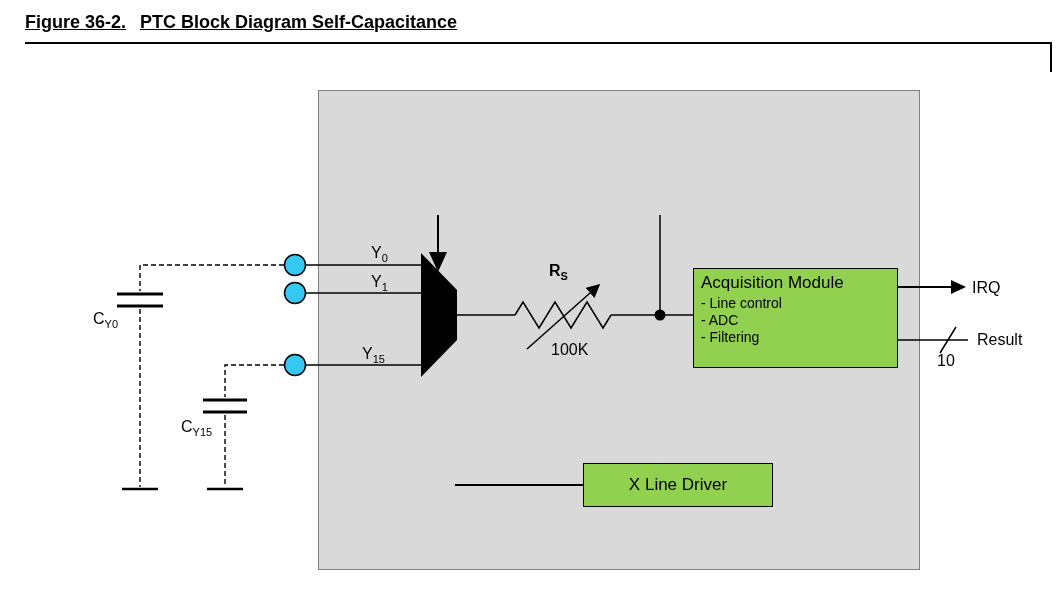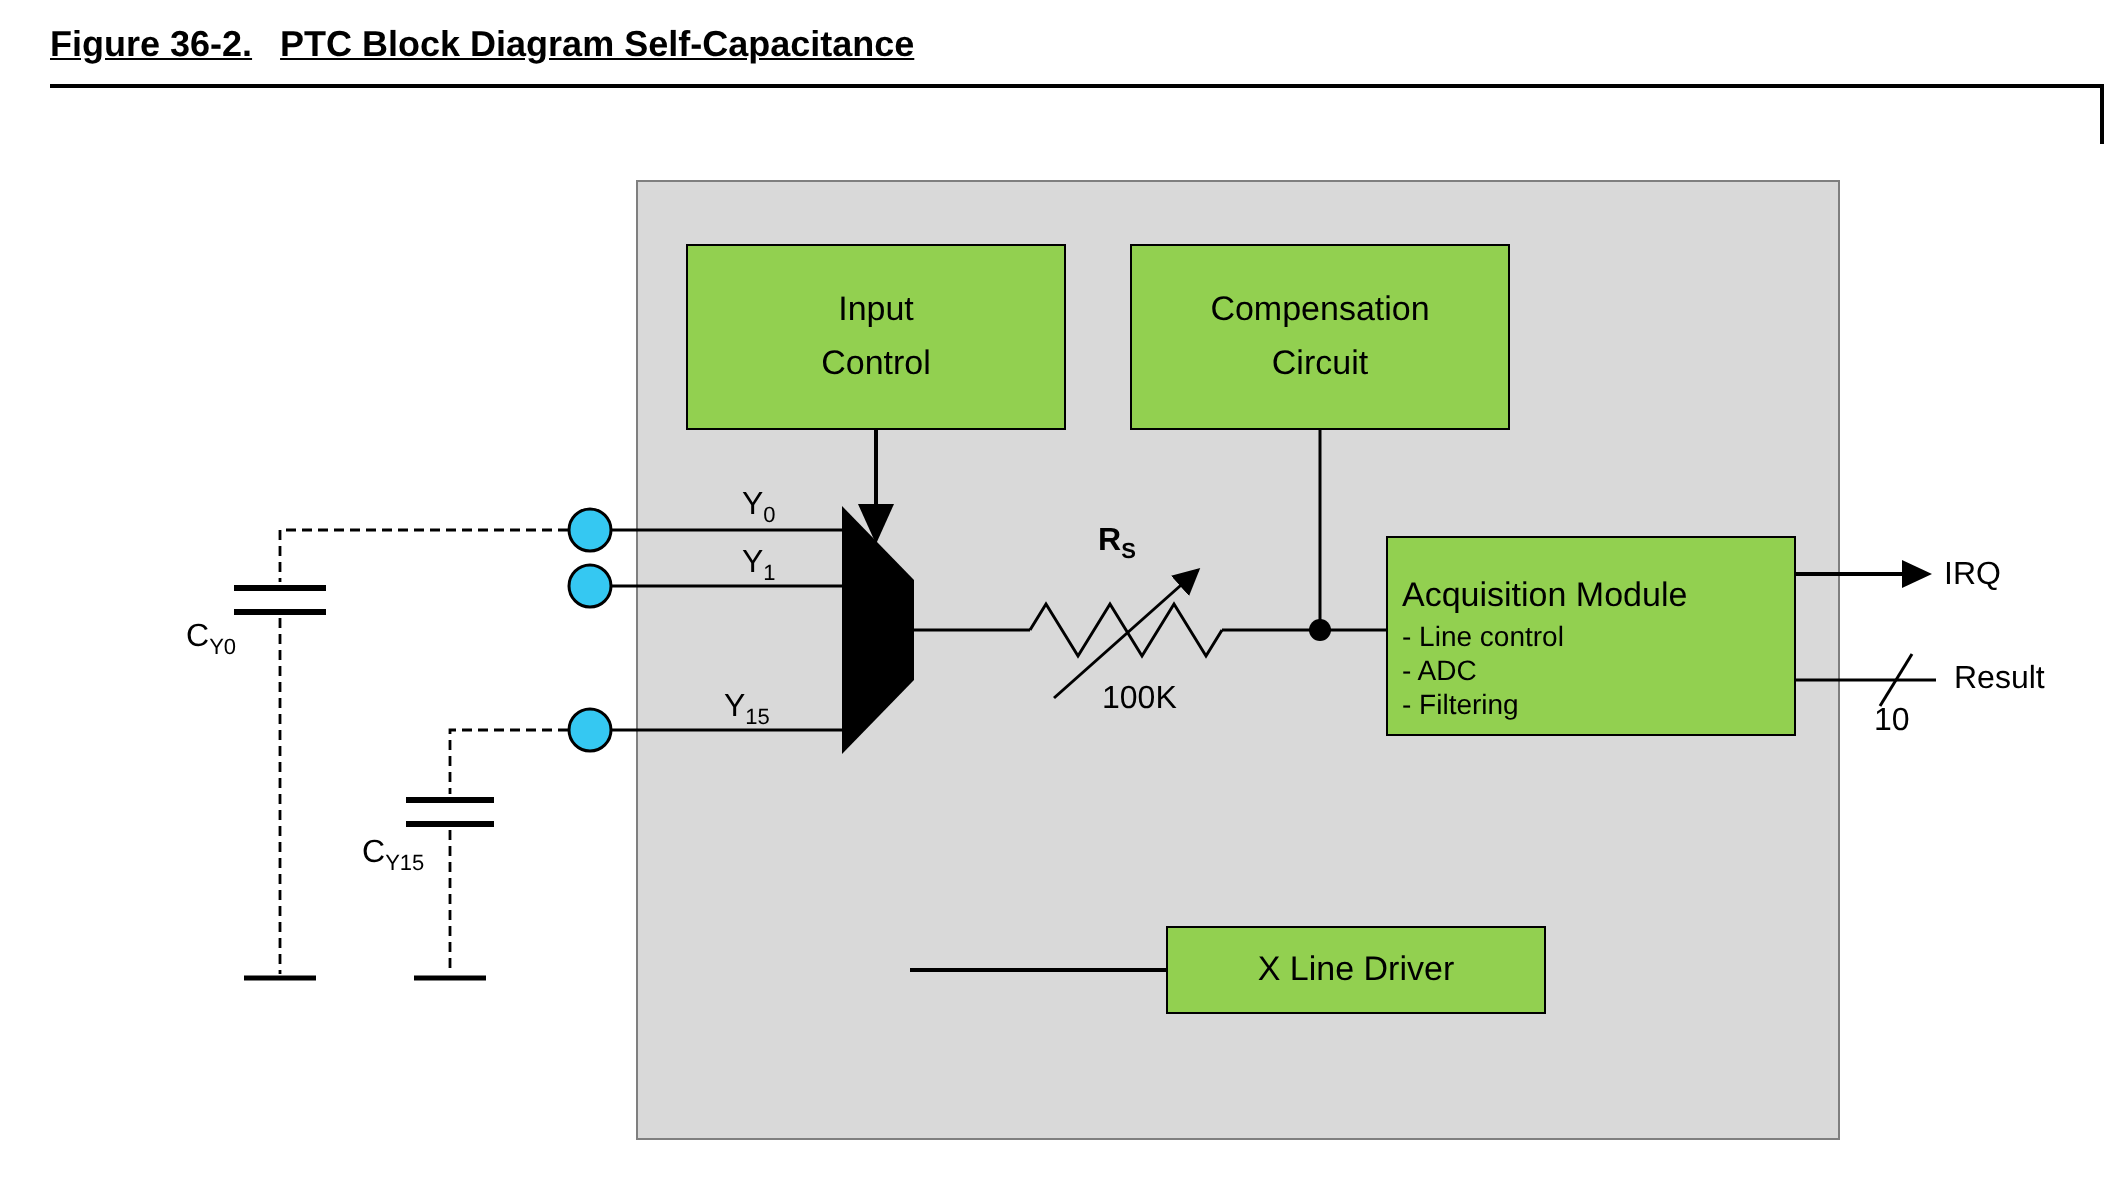--- a/index.html
+++ b/index.html
@@ -17,21 +17,21 @@
   svg.wires{position:absolute;left:0;top:0;z-index:2;}
 
   .gbox{position:absolute;background:#92d050;border:1px solid #000;z-index:3;
         display:flex;align-items:center;justify-content:center;text-align:center;
         font-size:17px;color:#000;box-sizing:border-box;}
   .pre{white-space:pre-line;line-height:1.55;}
   #input-control{left:343px;top:122px;width:190px;height:93px;}
   #compensation{left:565px;top:122px;width:190px;height:93px;}
   #xline{left:583px;top:463px;width:190px;height:44px;}
   #acquisition{left:693px;top:268px;width:205px;height:100px;display:block;
-               text-align:left;padding:19px 4px 0 7px;}
+               text-align:left;padding:4px 4px 0 7px;}
   #acquisition .aq-title{font-size:17px;margin-bottom:2px;white-space:nowrap;}
   #acquisition .aq-item{font-size:14px;line-height:17px;}
 
   .lbl{position:absolute;font-size:16px;z-index:4;white-space:nowrap;}
   .lbl sub{font-size:11px;}
 </style>
 </head>
 <body>
 
 <div class="page">
@@ -86,25 +86,21 @@
 
     <line x1="898" y1="287" x2="951" y2="287" stroke="#000" stroke-width="2"></line>
     <polygon points="966,287 951,280 951,294" fill="#000"></polygon>
 
     <line x1="898" y1="340" x2="968" y2="340" stroke="#000" stroke-width="1.5"></line>
     <line x1="940" y1="353" x2="956" y2="327" stroke="#000" stroke-width="1.5"></line>
 
     <line x1="455" y1="485" x2="583" y2="485" stroke="#000" stroke-width="2"></line>
   </svg>
 
-  <div class="gbox pre" id="input-control">Input
-Control</div>
 
-  <div class="gbox pre" id="compensation">Compensation
-Circuit</div>
 
   <div class="gbox" id="acquisition">
     <div class="aq-title">Acquisition Module</div>
     <div class="aq-item">- Line control</div>
     <div class="aq-item">- ADC</div>
     <div class="aq-item">- Filtering</div>
   </div>
 
   <div class="gbox" id="xline">X Line Driver</div>
 

